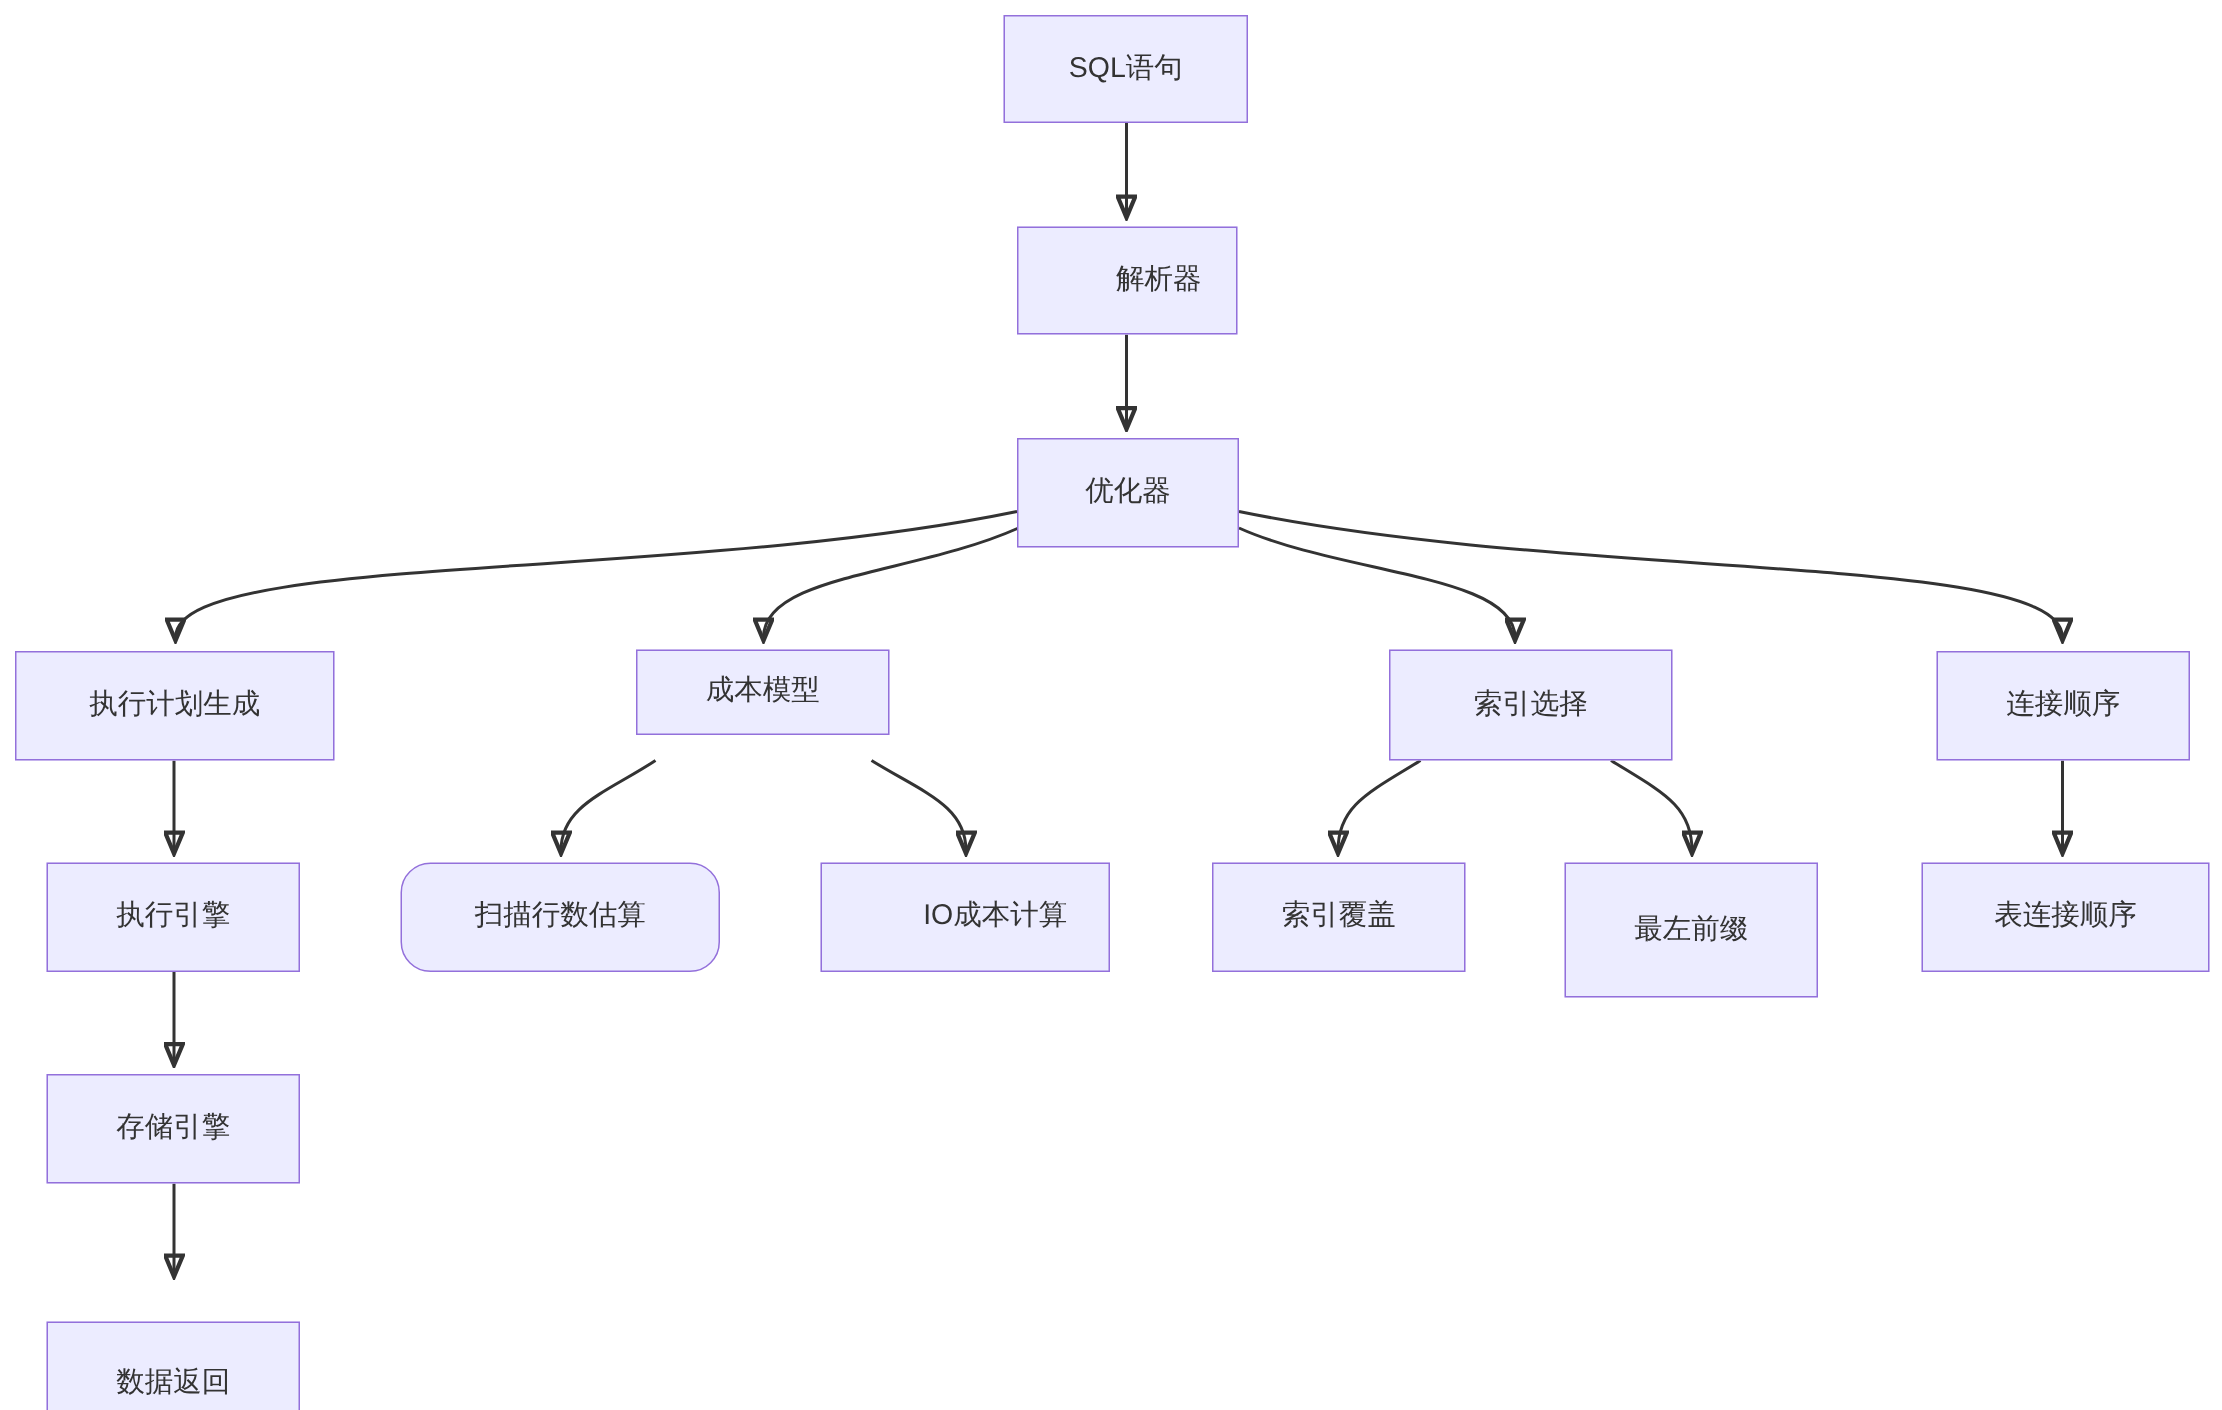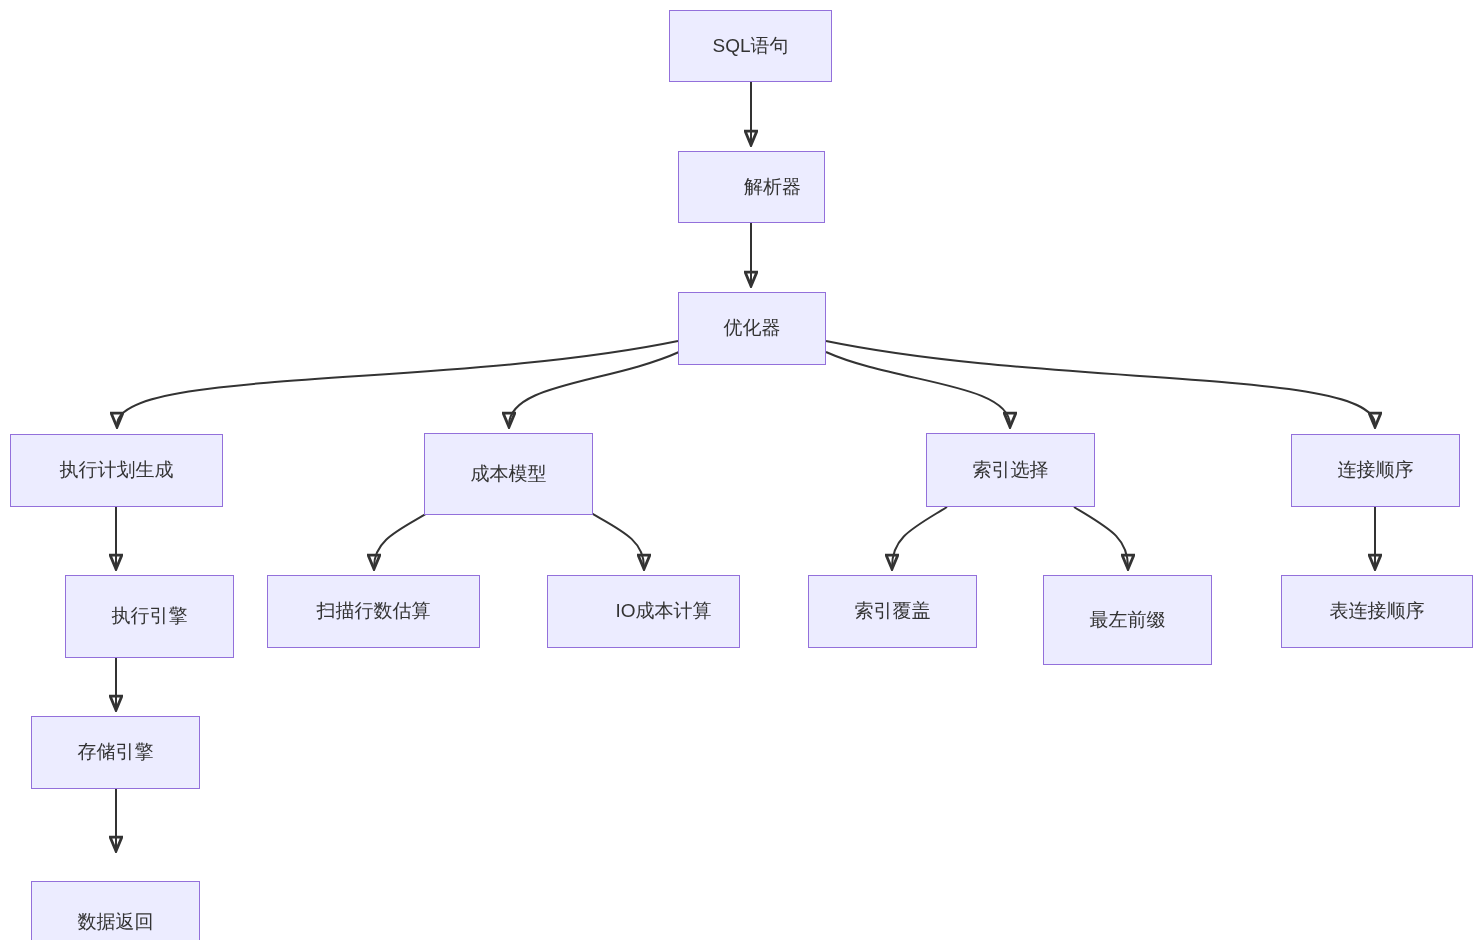--- a/index.html
+++ b/index.html
@@ -77,37 +77,37 @@
   </div>
 
   <div class="node" style="left:10px; top:434px; width:213px; height:73px;">
     <span>执行计划生成</span>
   </div>
 
   <div class="node" style="left:678px; top:292px; width:148px; height:73px;">
     <span>优化器</span>
   </div>
 
-  <div class="node" style="left:424px; top:433px; width:169px; height:82px;">
+  <div class="node" style="left:424px; top:433px; width:169px; height:57px;">
     <span>成本模型</span>
   </div>
 
-  <div class="node" style="left:926px; top:433px; width:169px; height:74px;">
+  <div class="node" style="left:926px; top:433px; width:189px; height:74px;">
     <span>索引选择</span>
   </div>
 
-  <div class="node" style="left:1291px; top:434px; width:169px; height:73px;">
+  <div class="node" style="left:1291px; top:434px; width:169px; height:73px;font-family:Liberation Mono, monospace;">
     <span>连接顺序</span>
   </div>
 
-  <div class="node" style="left:31px; top:575px; width:169px; height:83px;margin-left:34px;">
+  <div class="node" style="left:31px; top:575px; width:169px; height:73px;">
     <span>执行引擎</span>
   </div>
 
-  <div class="node" style="left:267px; top:575px; width:213px; height:73px;">
+  <div class="node" style="left:267px; top:575px; width:213px; height:73px;border-radius:20px;">
     <span>扫描行数估算</span>
   </div>
 
   <div class="node" style="left:547px; top:575px; width:193px; height:73px;padding-left:40px;">
     <span>IO成本计算</span>
   </div>
 
   <div class="node" style="left:808px; top:575px; width:169px; height:73px;">
     <span>索引覆盖</span>
   </div>

